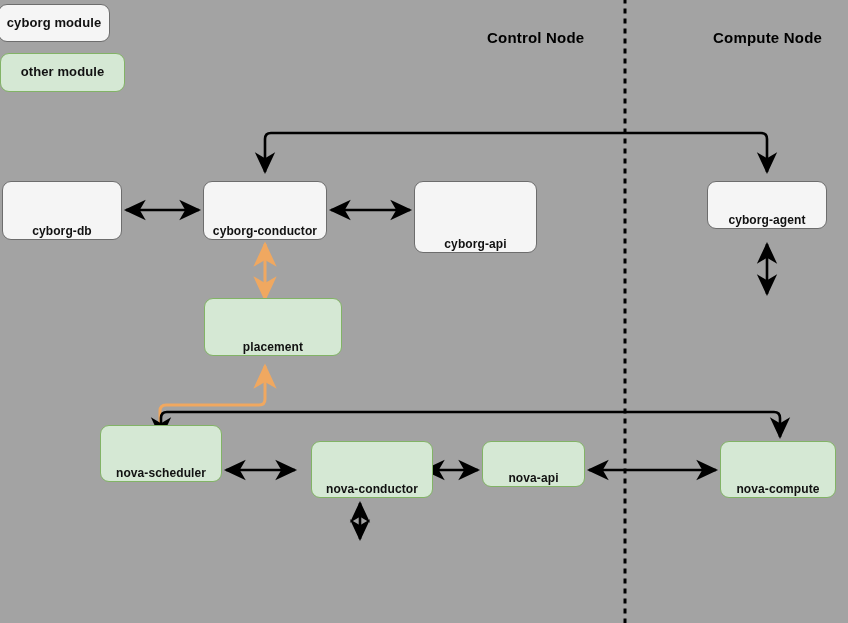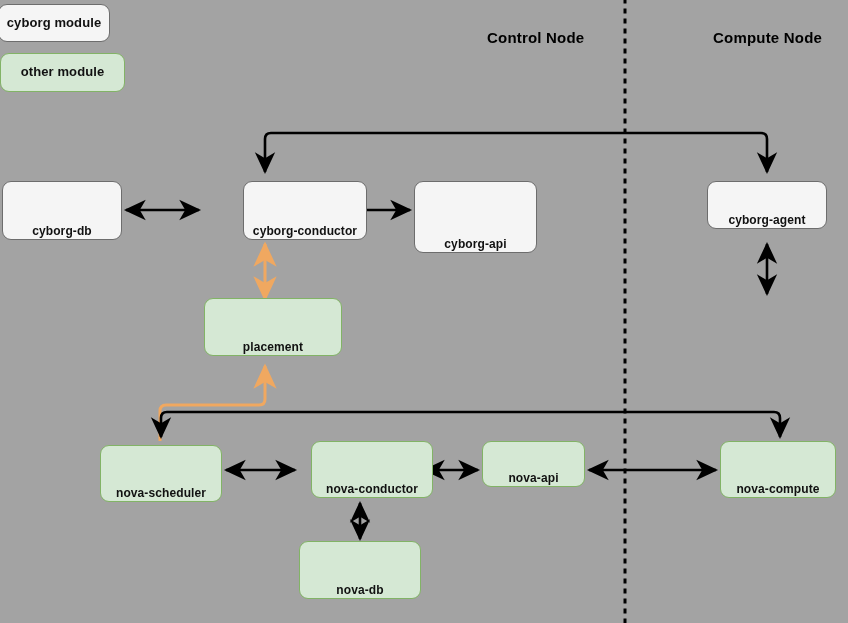--- a/index.html
+++ b/index.html
@@ -126,50 +126,47 @@
     <span>Control Node</span>
   </div>
   <div class="node-header" style="left:713px; top:29px;">
     <span>Compute Node</span>
   </div>
 
   <div class="node grey" style="left:2px; top:181px; width:120px; height:59px;">
     <span>cyborg-db</span>
   </div>
 
-  <div class="node grey" style="left:203px; top:181px; width:124px; height:59px;margin-left:40px;">
+  <div class="node grey" style="left:203px; top:181px; width:124px; height:59px;">
     <span>cyborg-conductor</span>
   </div>
 
   <div class="node grey" style="left:414px; top:181px; width:123px; height:72px;">
     <span>cyborg-api</span>
   </div>
 
   <div class="node grey" style="left:707px; top:181px; width:120px; height:48px;">
     <span>cyborg-agent</span>
   </div>
 
 
   <div class="node green" style="left:204px; top:298px; width:138px; height:58px;">
     <span>placement</span>
   </div>
 
-  <div class="node green" style="left:100px; top:445px; width:122px; height:57px;">
+  <div class="node green" style="left:100px; top:425px; width:122px; height:57px;">
     <span>nova-scheduler</span>
   </div>
 
   <div class="node green" style="left:311px; top:441px; width:122px; height:57px;">
     <span>nova-conductor</span>
   </div>
 
   <div class="node green" style="left:482px; top:441px; width:103px; height:46px;">
     <span>nova-api</span>
   </div>
 
   <div class="node green" style="left:720px; top:441px; width:116px; height:57px;">
     <span>nova-compute</span>
   </div>
 
-  <div class="node green" style="left:299px; top:541px; width:122px; height:58px;">
-    <span>nova-db</span>
-  </div>
 
 </div>
 
 </body></html>

